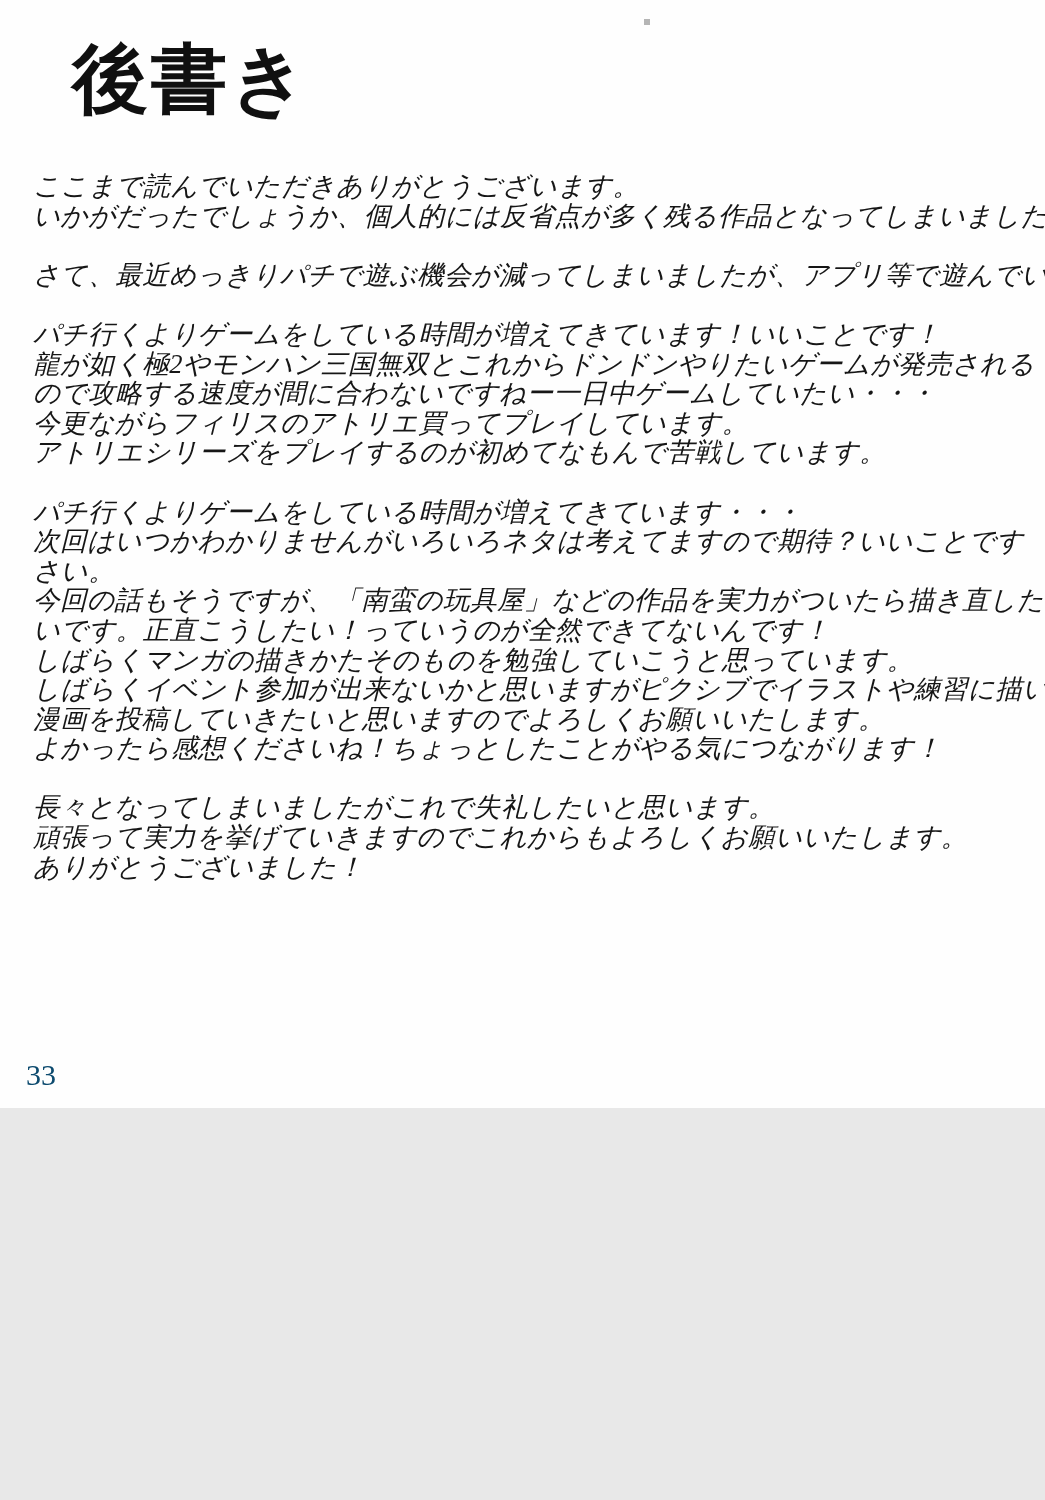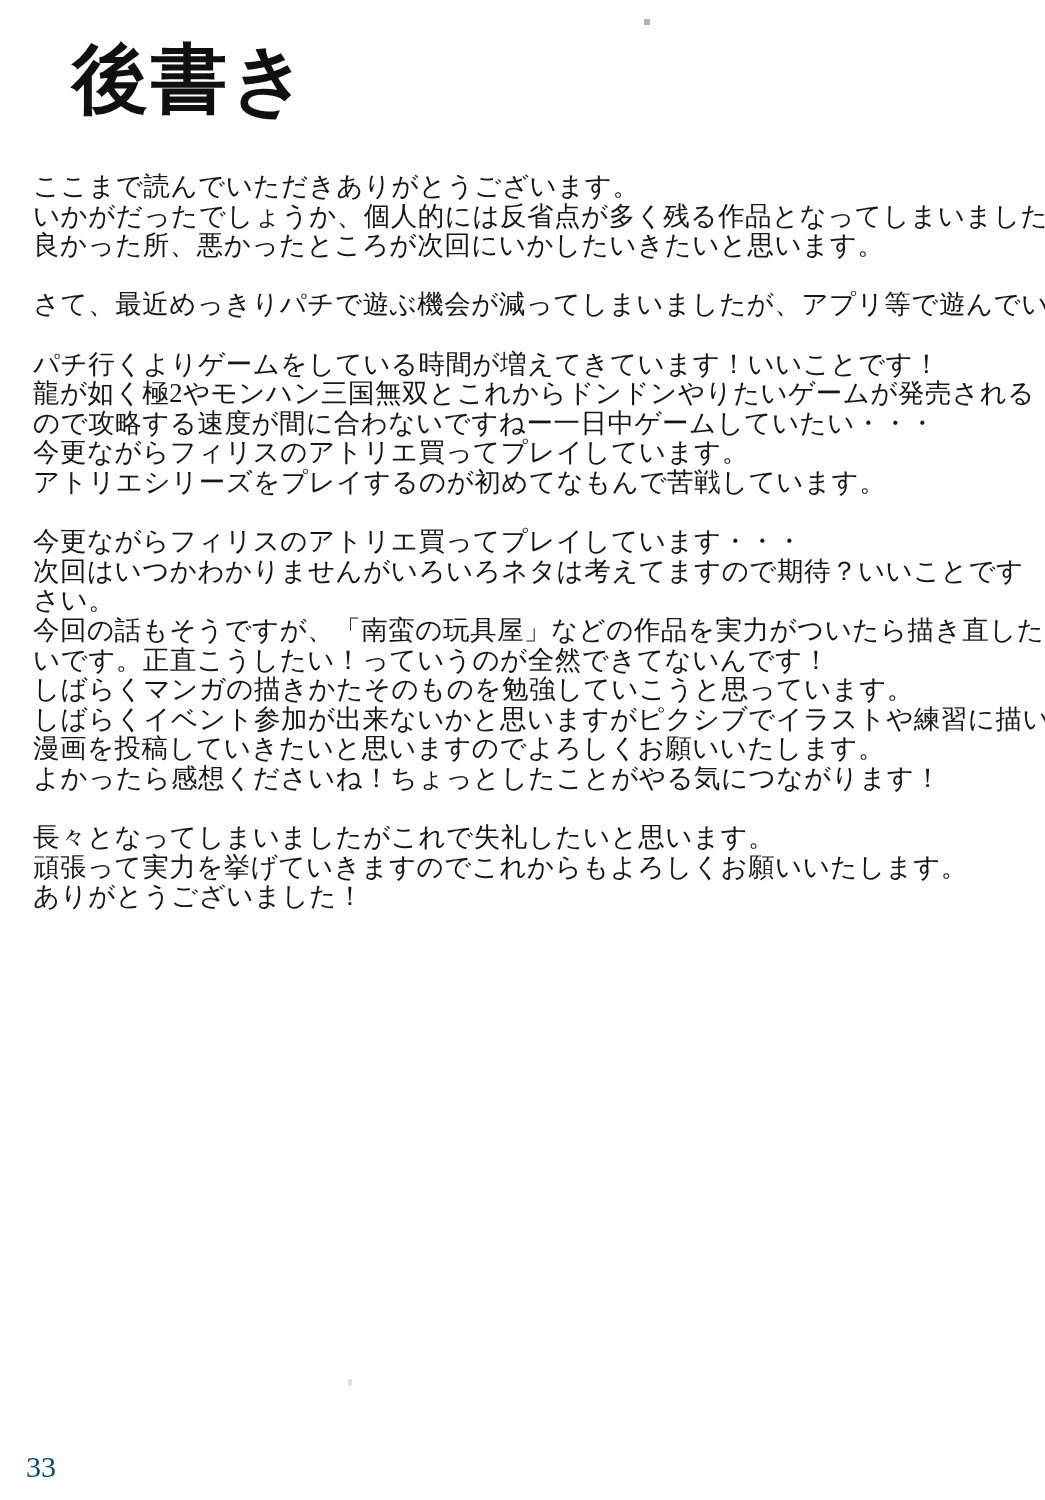--- a/index.html
+++ b/index.html
@@ -3,21 +3,21 @@
 <meta charset="utf-8">
 <style>
   html, body {
     margin: 0;
     padding: 0;
     background: #e8e8e8;
   }
   .page {
     position: relative;
     width: 1045px;
-    height: 1500px;
+    height: 1108px;
     margin: 0 auto;
     background: #fefefe;
     overflow: hidden;
     color: #151515;
     font-family: "Liberation Serif", "DejaVu Serif", serif;
   }
   .title {
     position: absolute;
     top: 34px;
     left: 72px;
@@ -33,20 +33,21 @@
     top: 172px;
     left: 33px;
     right: 6px;
     font-size: 26.5px;
     line-height: 29.6px;
     color: #161616;
   }
   .para {
     margin: 0 0 29.6px 0;
     padding: 0;
+    font-style: italic;
   }
   .line {
     white-space: nowrap;
     letter-spacing: 0.5px;
   }
   .page-number {
     position: absolute;
     left: 26px;
     bottom: 16px;
     font-size: 30px;
@@ -76,37 +77,36 @@
 
   <div class="artifact-dot-top"></div>
 
   <h1 class="title">後書き</h1>
 
   <div class="body-text">
 
     <div class="para">
       <div class="line">ここまで読んでいただきありがとうございます。</div>
       <div class="line">いかがだったでしょうか、個人的には反省点が多く残る作品となってしまいました。</div>
-      <div class="line">良かった所、悪かったところが次回にいかしたいきたいと思います。</div>
     </div>
 
     <div class="para">
       <div class="line">さて、最近めっきりパチで遊ぶ機会が減ってしまいましたが、アプリ等で遊んでい</div>
     </div>
 
     <div class="para">
       <div class="line">パチ行くよりゲームをしている時間が増えてきています！いいことです！</div>
       <div class="line">龍が如く極2やモンハン三国無双とこれからドンドンやりたいゲームが発売される</div>
       <div class="line">ので攻略する速度が間に合わないですねー一日中ゲームしていたい・・・</div>
       <div class="line">今更ながらフィリスのアトリエ買ってプレイしています。</div>
       <div class="line">アトリエシリーズをプレイするのが初めてなもんで苦戦しています。</div>
     </div>
 
     <div class="para">
-      <div class="line">今更ながらフィリスのアトリエ買ってプレイしています・・・</div>
+      <div class="line">パチ行くよりゲームをしている時間が増えてきています・・・</div>
       <div class="line">次回はいつかわかりませんがいろいろネタは考えてますので期待？いいことです</div>
       <div class="line">さい。</div>
       <div class="line">今回の話もそうですが、「南蛮の玩具屋」などの作品を実力がついたら描き直した</div>
       <div class="line">いです。正直こうしたい！っていうのが全然できてないんです！</div>
       <div class="line">しばらくマンガの描きかたそのものを勉強していこうと思っています。</div>
       <div class="line">しばらくイベント参加が出来ないかと思いますがピクシブでイラストや練習に描いた</div>
       <div class="line">漫画を投稿していきたいと思いますのでよろしくお願いいたします。</div>
       <div class="line">よかったら感想くださいね！ちょっとしたことがやる気につながります！</div>
     </div>
 

